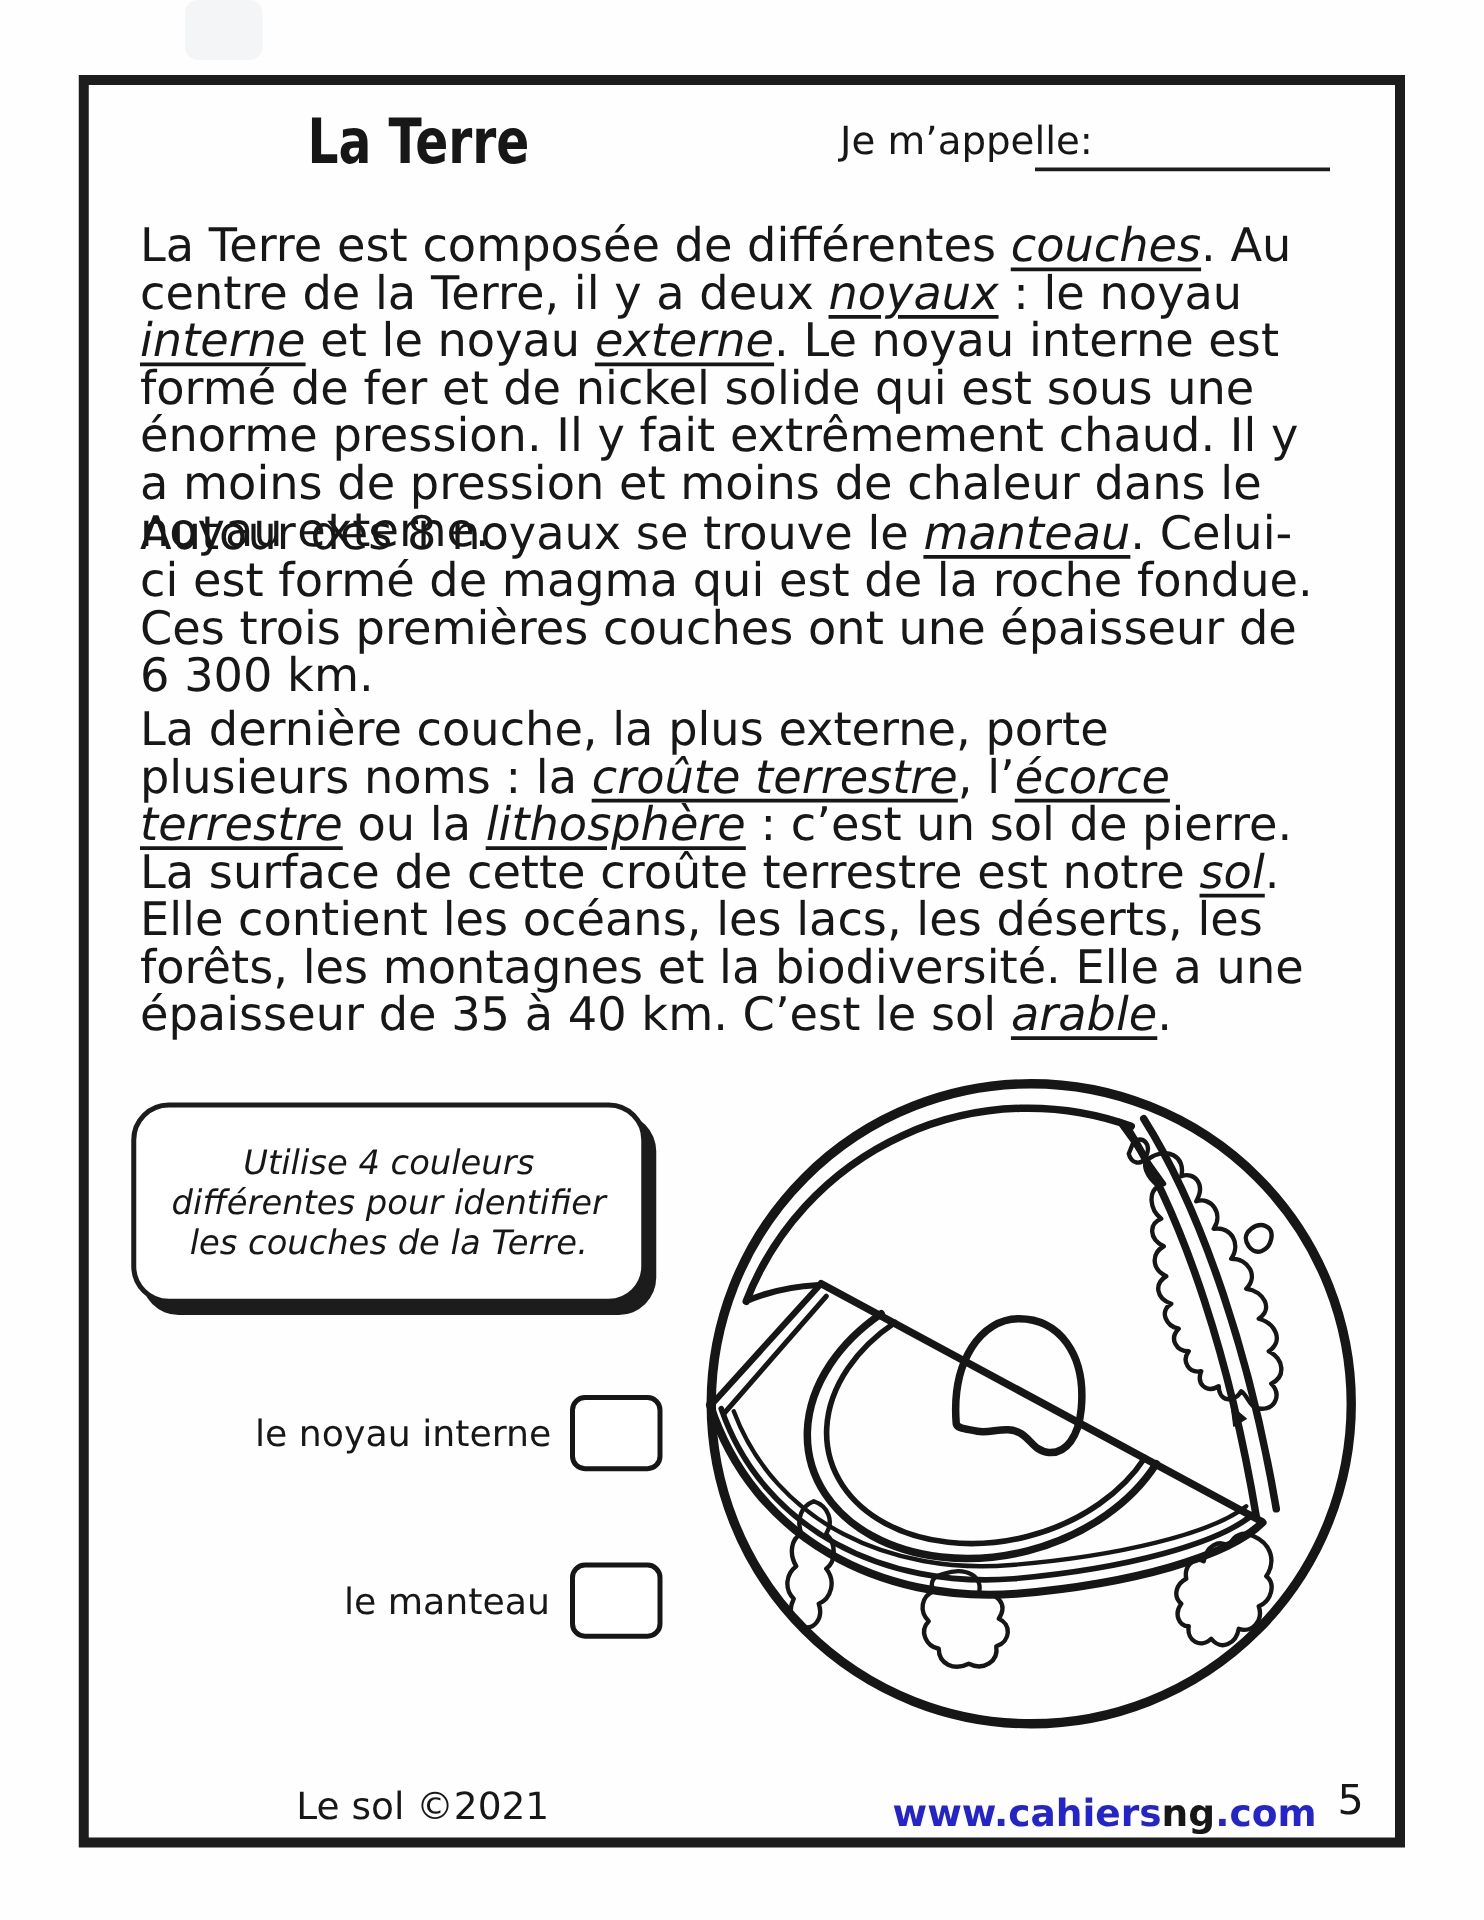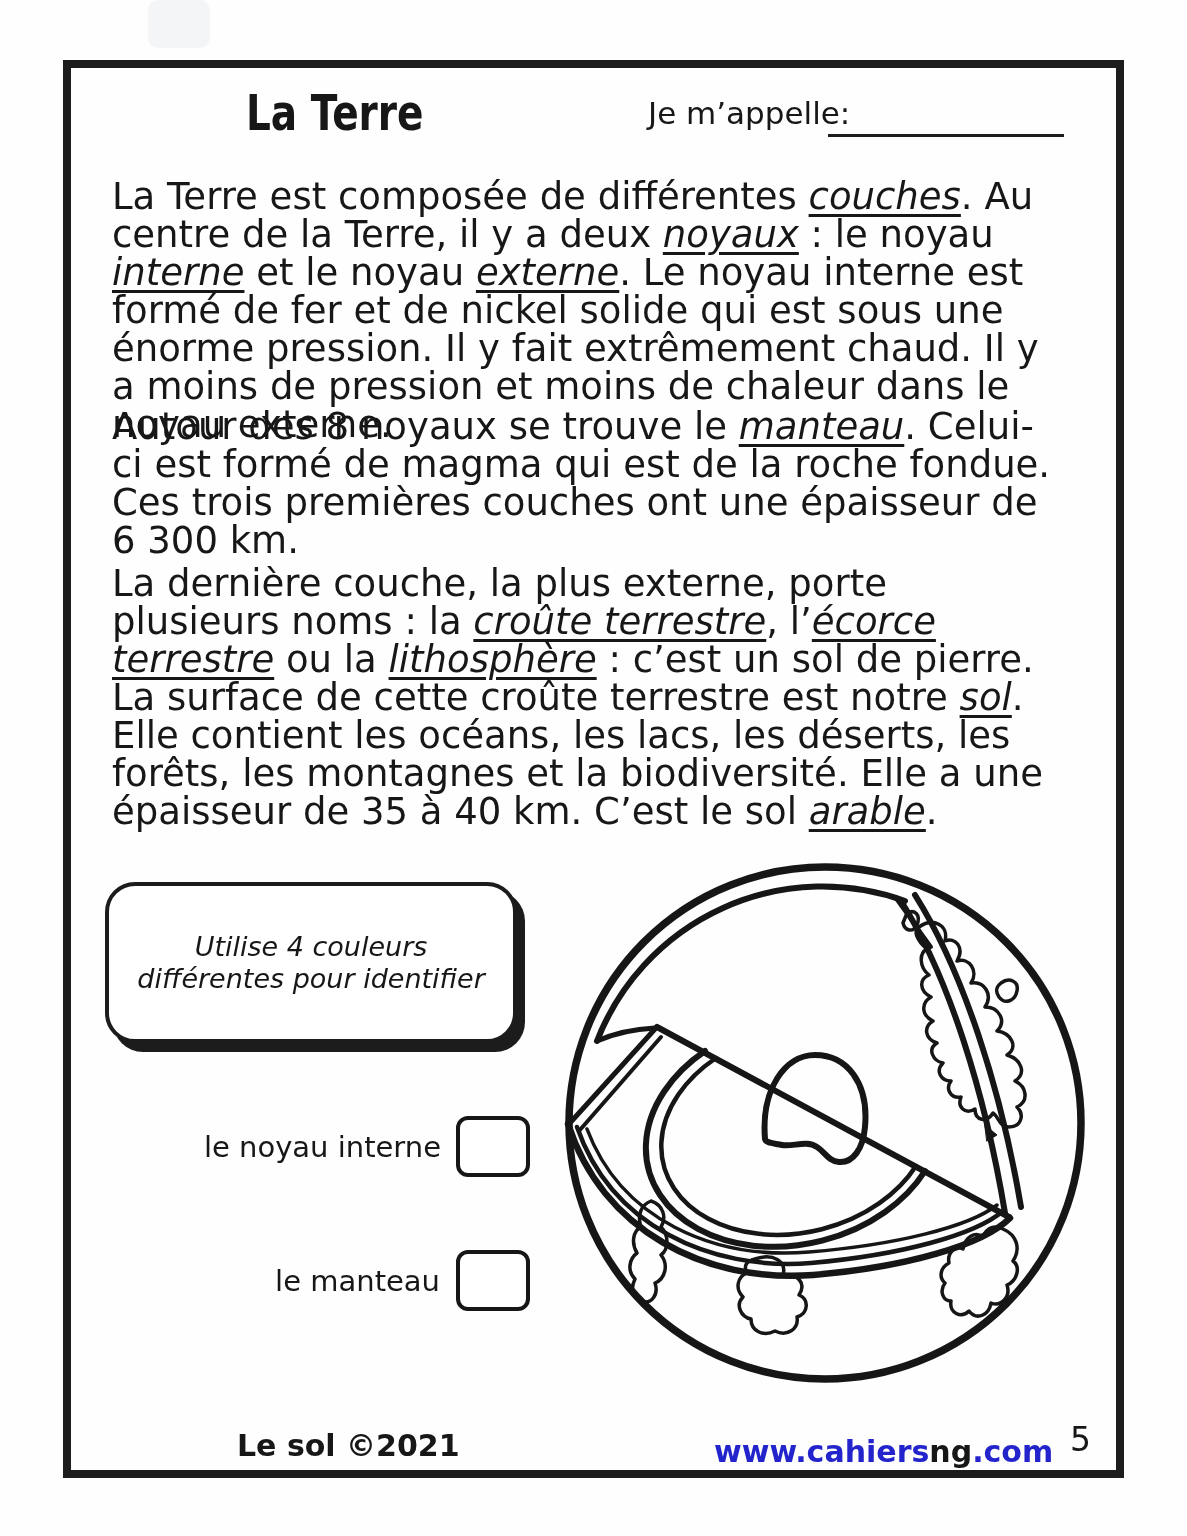--- a/index.html
+++ b/index.html
@@ -15,21 +15,21 @@
   .smudge{
     position:absolute;left:148px;top:0;width:62px;height:48px;
     background:#f1f3f4;border-radius:10px;opacity:.8;
   }
   .title{
     position:absolute;left:246px;top:84px;
     font-size:50px;font-weight:bold;letter-spacing:0;
     transform:scaleX(0.78);transform-origin:left top;white-space:nowrap;
   }
   .name-label{
-    position:absolute;left:648px;top:95px;font-size:31px;white-space:nowrap;
+    position:absolute;left:672px;top:95px;font-size:31px;white-space:nowrap;
   }
   .name-line{
     position:absolute;left:828px;top:100px;width:236px;height:34px;
     border-bottom:3px solid #1d1d1d;cursor:text;
   }
   .para{
     position:absolute;left:112px;width:952px;
     font-size:37px;line-height:38px;text-align:left;
   }
   #p1{top:178px;} #p2{top:408px;} #p3{top:565px;}
@@ -51,21 +51,21 @@
     display:flex;align-items:center;justify-content:flex-end;gap:16px;
   }
   .key-row .lbl{font-size:29px;white-space:nowrap;}
   .key-row .box{
     flex:none;width:66px;height:53px;border:4px solid #161616;border-radius:12px;
     background:#fff;cursor:pointer;
   }
   #row1{top:1116px;gap:15px;} #row2{top:1184px;} #row3{top:1250px;text-align:center;} #row4{top:1314px;}
   .earth{position:absolute;left:555px;top:835px;width:580px;height:580px;}
   .footer-credit{
-    position:absolute;left:237px;top:1428px;font-size:30px;font-weight:bold;white-space:nowrap;text-align:center;
+    position:absolute;left:237px;top:1428px;font-size:30px;font-weight:normal;white-space:nowrap;text-align:center;
   }
   .footer-site{
     position:absolute;left:714px;top:1434px;font-size:30px;font-weight:bold;white-space:nowrap;cursor:pointer;
   }
   .page-num{
     position:absolute;left:1070px;top:1420px;font-size:33px;
   }
 </style>
 </head>
 <body>
@@ -80,20 +80,21 @@
   <div class="name-label">Je m’appelle:</div>
   <div class="name-line"></div>
 
   <div class="para" id="p1"><span>La Terre est composée de différentes </span><span class="term">couches</span><span>. Au centre de la Terre, il y a deux </span><span class="term">noyaux</span><span> : le noyau </span><span class="term">interne</span><span> et le noyau </span><span class="term">externe</span><span>. Le noyau interne est formé de fer et de nickel solide qui est sous une énorme pression. Il y fait extrêmement chaud. Il y a moins de pression et moins de chaleur dans le noyau externe.</span></div>
   <div class="para" id="p2"><span>Autour des 8 noyaux se trouve le </span><span class="term">manteau</span><span>. Celui-ci est formé de magma qui est de la roche fondue. Ces trois premières couches ont une épaisseur de 6 300 km.</span></div>
   <div class="para" id="p3"><span>La dernière couche, la plus externe, porte plusieurs noms : la </span><span class="term">croûte terrestre</span><span>, l’</span><span class="term">écorce terrestre</span><span> ou la </span><span class="term">lithosphère</span><span> : c’est un sol de pierre. La surface de cette croûte terrestre est notre </span><span class="term">sol</span><span>. Elle contient les océans, les lacs, les déserts, les forêts, les montagnes et la biodiversité. Elle a une épaisseur de 35 à 40 km. C’est le sol </span><span class="term">arable</span><span>.</span></div>
 
   <div class="bubble">
     <div>Utilise 4 couleurs</div>
     <div>différentes pour identifier</div>
+    <div>les couches de la Terre.</div>
   </div>
 
   <div class="key-row" id="row1">
     <span class="lbl">le noyau interne</span>
     <span class="box"></span>
   </div>
   <div class="key-row" id="row3">
     <span class="lbl">le manteau</span>
     <span class="box"></span>
   </div>

